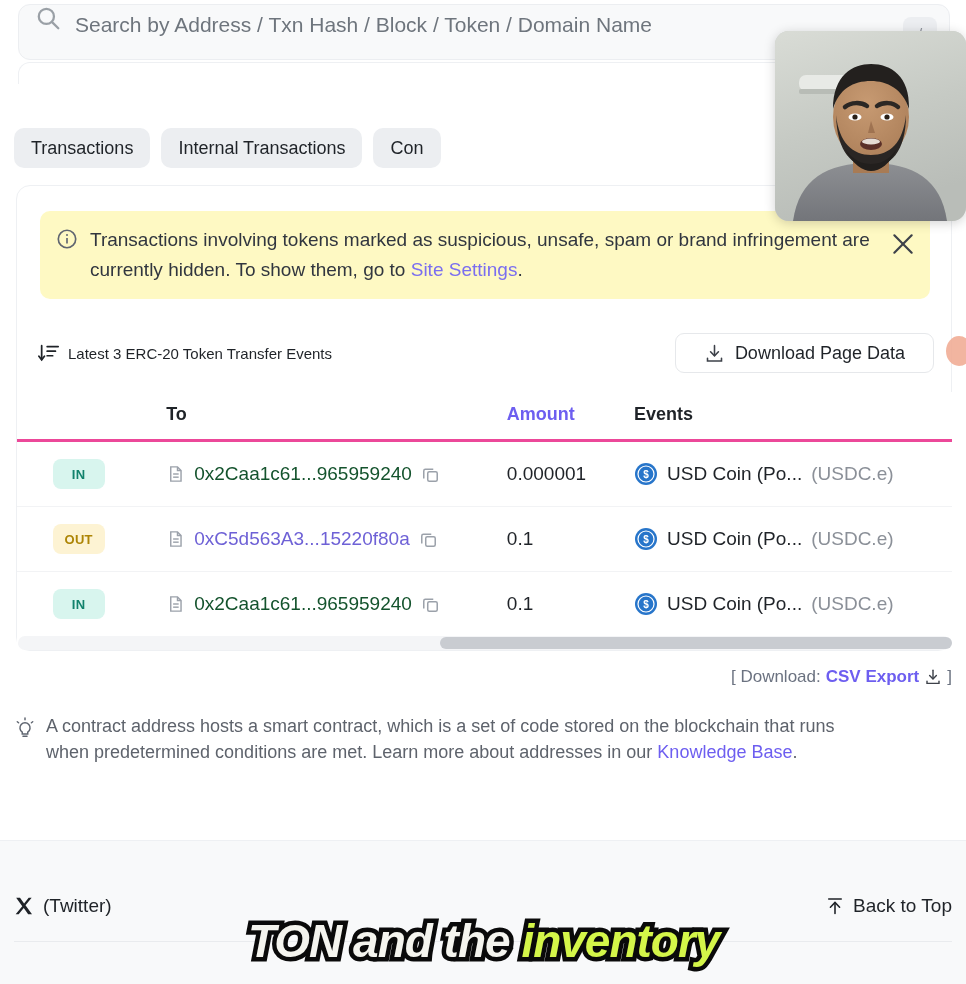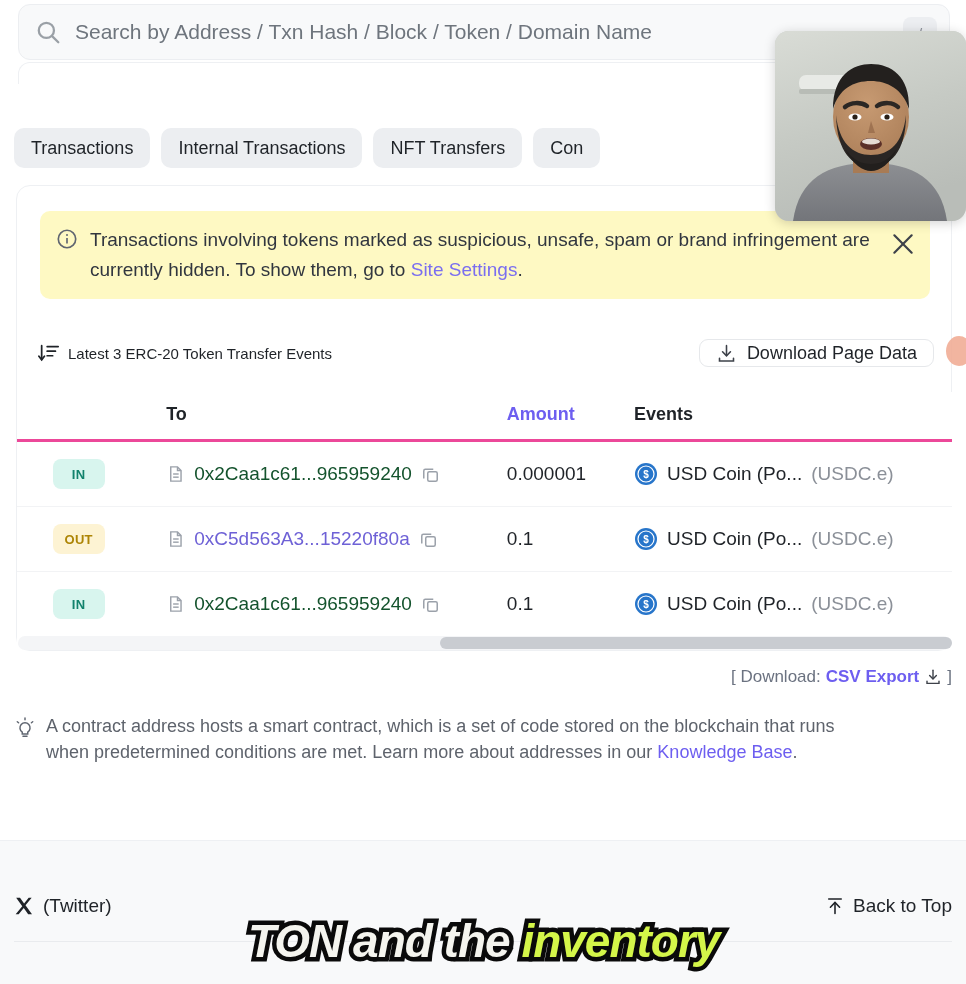--- a/index.html
+++ b/index.html
@@ -24,21 +24,21 @@
   .search-wrap {
     position: absolute;
     left: 18px;
     top: 4px;
     width: 932px;
     height: 56px;
     background: #f8f9fa;
     border: 1px solid #eceef1;
     border-radius: 12px;
     display: flex;
-    align-items: center;
+    align-items: flex-start;
     padding: 0 16px;
   }
   .search-icon { width: 26px; height: 26px; flex: 0 0 26px; color: #9aa0a6; }
   .search-input {
     border: none;
     outline: none;
     background: transparent;
     font-family: "Liberation Sans", sans-serif;
     font-size: 21px;
     color: #6b7280;
@@ -167,22 +167,22 @@
   }
   .summary-left {
     display: flex;
     align-items: center;
     gap: 8px;
     font-size: 15px;
     color: #1f2328;
   }
   .sort-icon { width: 22px; height: 22px; color: #1f2328; }
   .dl-btn {
-    height: 28px;
-    padding: 0 16px;
+    height: 40px;
+    padding: 0 28px;
     border: 1px solid #e6e8eb;
     border-radius: 9px;
     background: #ffffff;
     display: flex;
     align-items: center;
     gap: 10px;
     font-size: 18px;
     color: #1f2328;
     cursor: pointer;
     font-family: "Liberation Sans", sans-serif;
@@ -413,21 +413,20 @@
     <input class="search-input" type="text" placeholder="Search by Address / Txn Hash / Block / Token / Domain Name" style="">
     <div class="search-kbd">
       <span>/</span>
     </div>
   </div>
   <div class="ghost-card"></div>
 
   <div class="tabs">
     <button class="tab">Transactions</button>
     <button class="tab">Internal Transactions</button>
-    <button class="tab">NFT Transfers</button>
     <button class="tab">Con</button>
   </div>
 
   <div class="card"></div>
 
   <div class="notice">
     <svg class="notice-info-icon" viewBox="0 0 24 24" fill="none" stroke="currentColor" stroke-width="1.8">
       <circle cx="12" cy="12" r="9.5"></circle>
         <line x1="12" y1="11" x2="12" y2="17"></line>
         <circle cx="12" cy="7.6" r="1.1" fill="currentColor" stroke="none"></circle>

